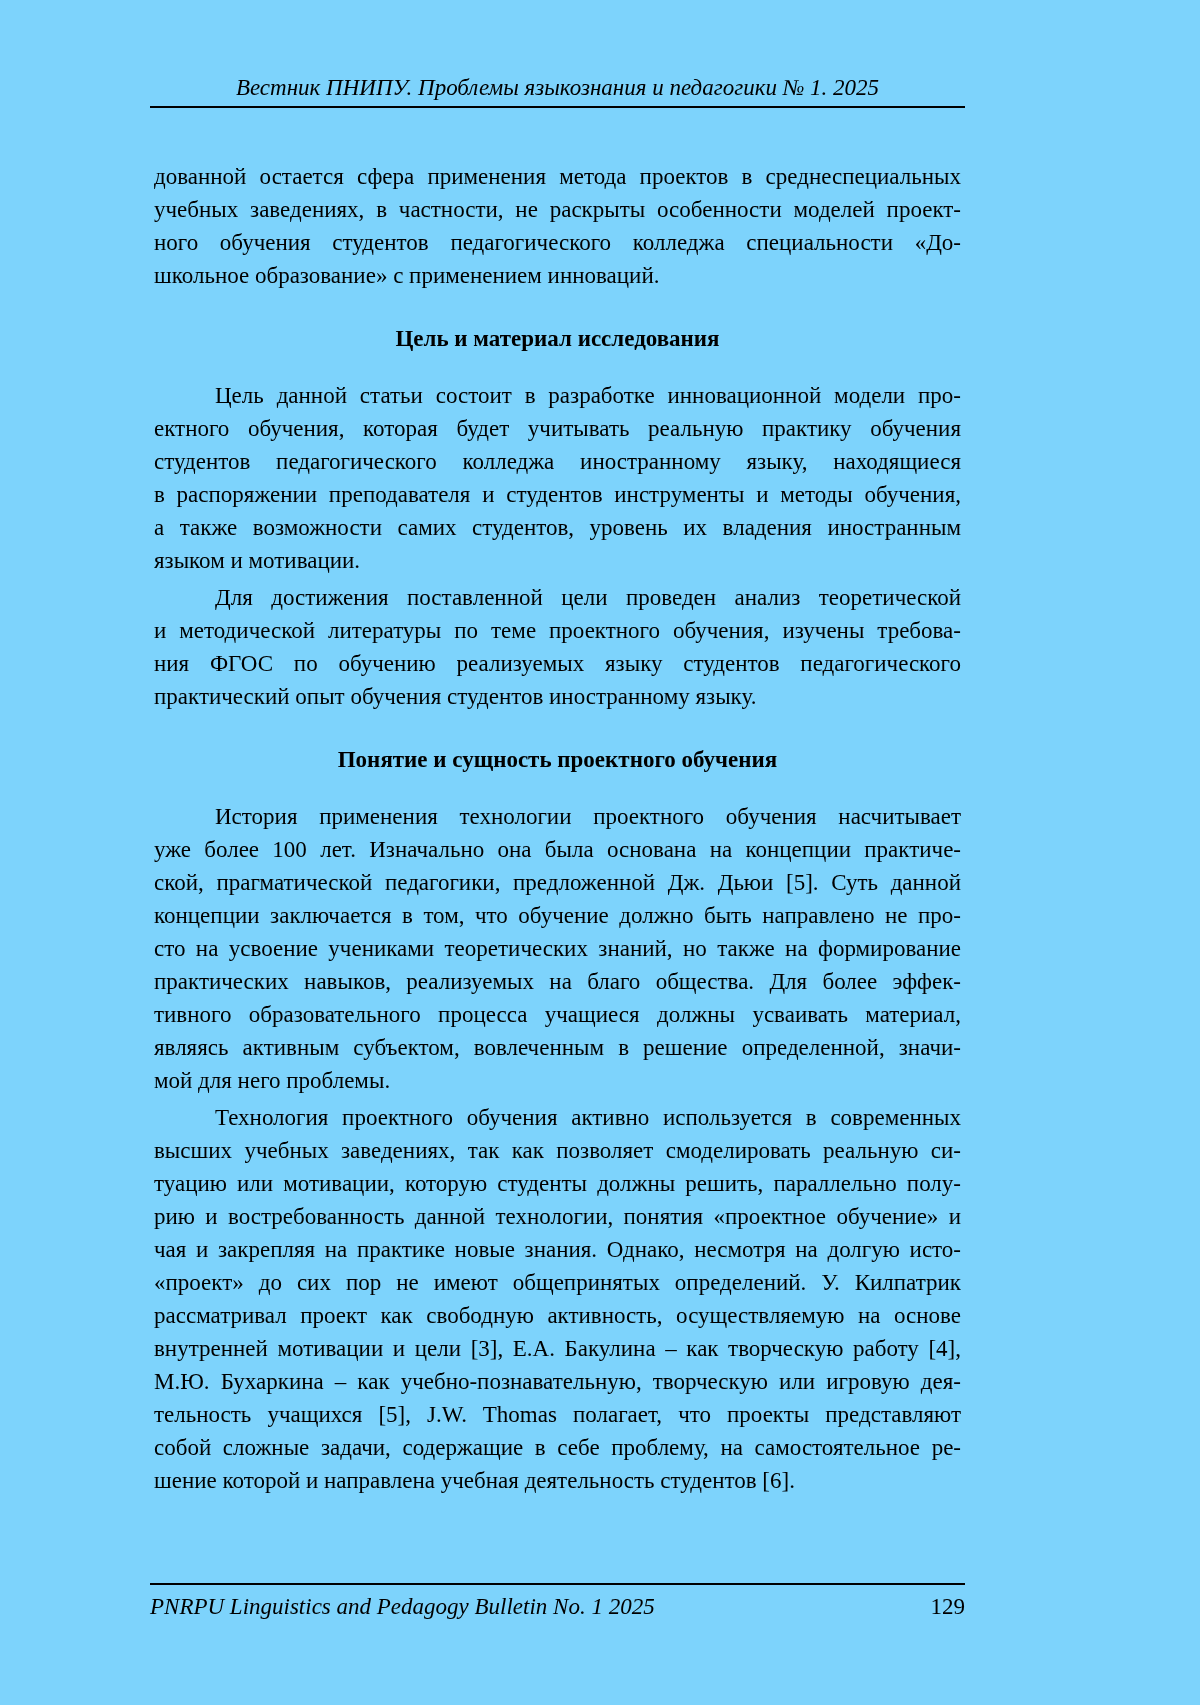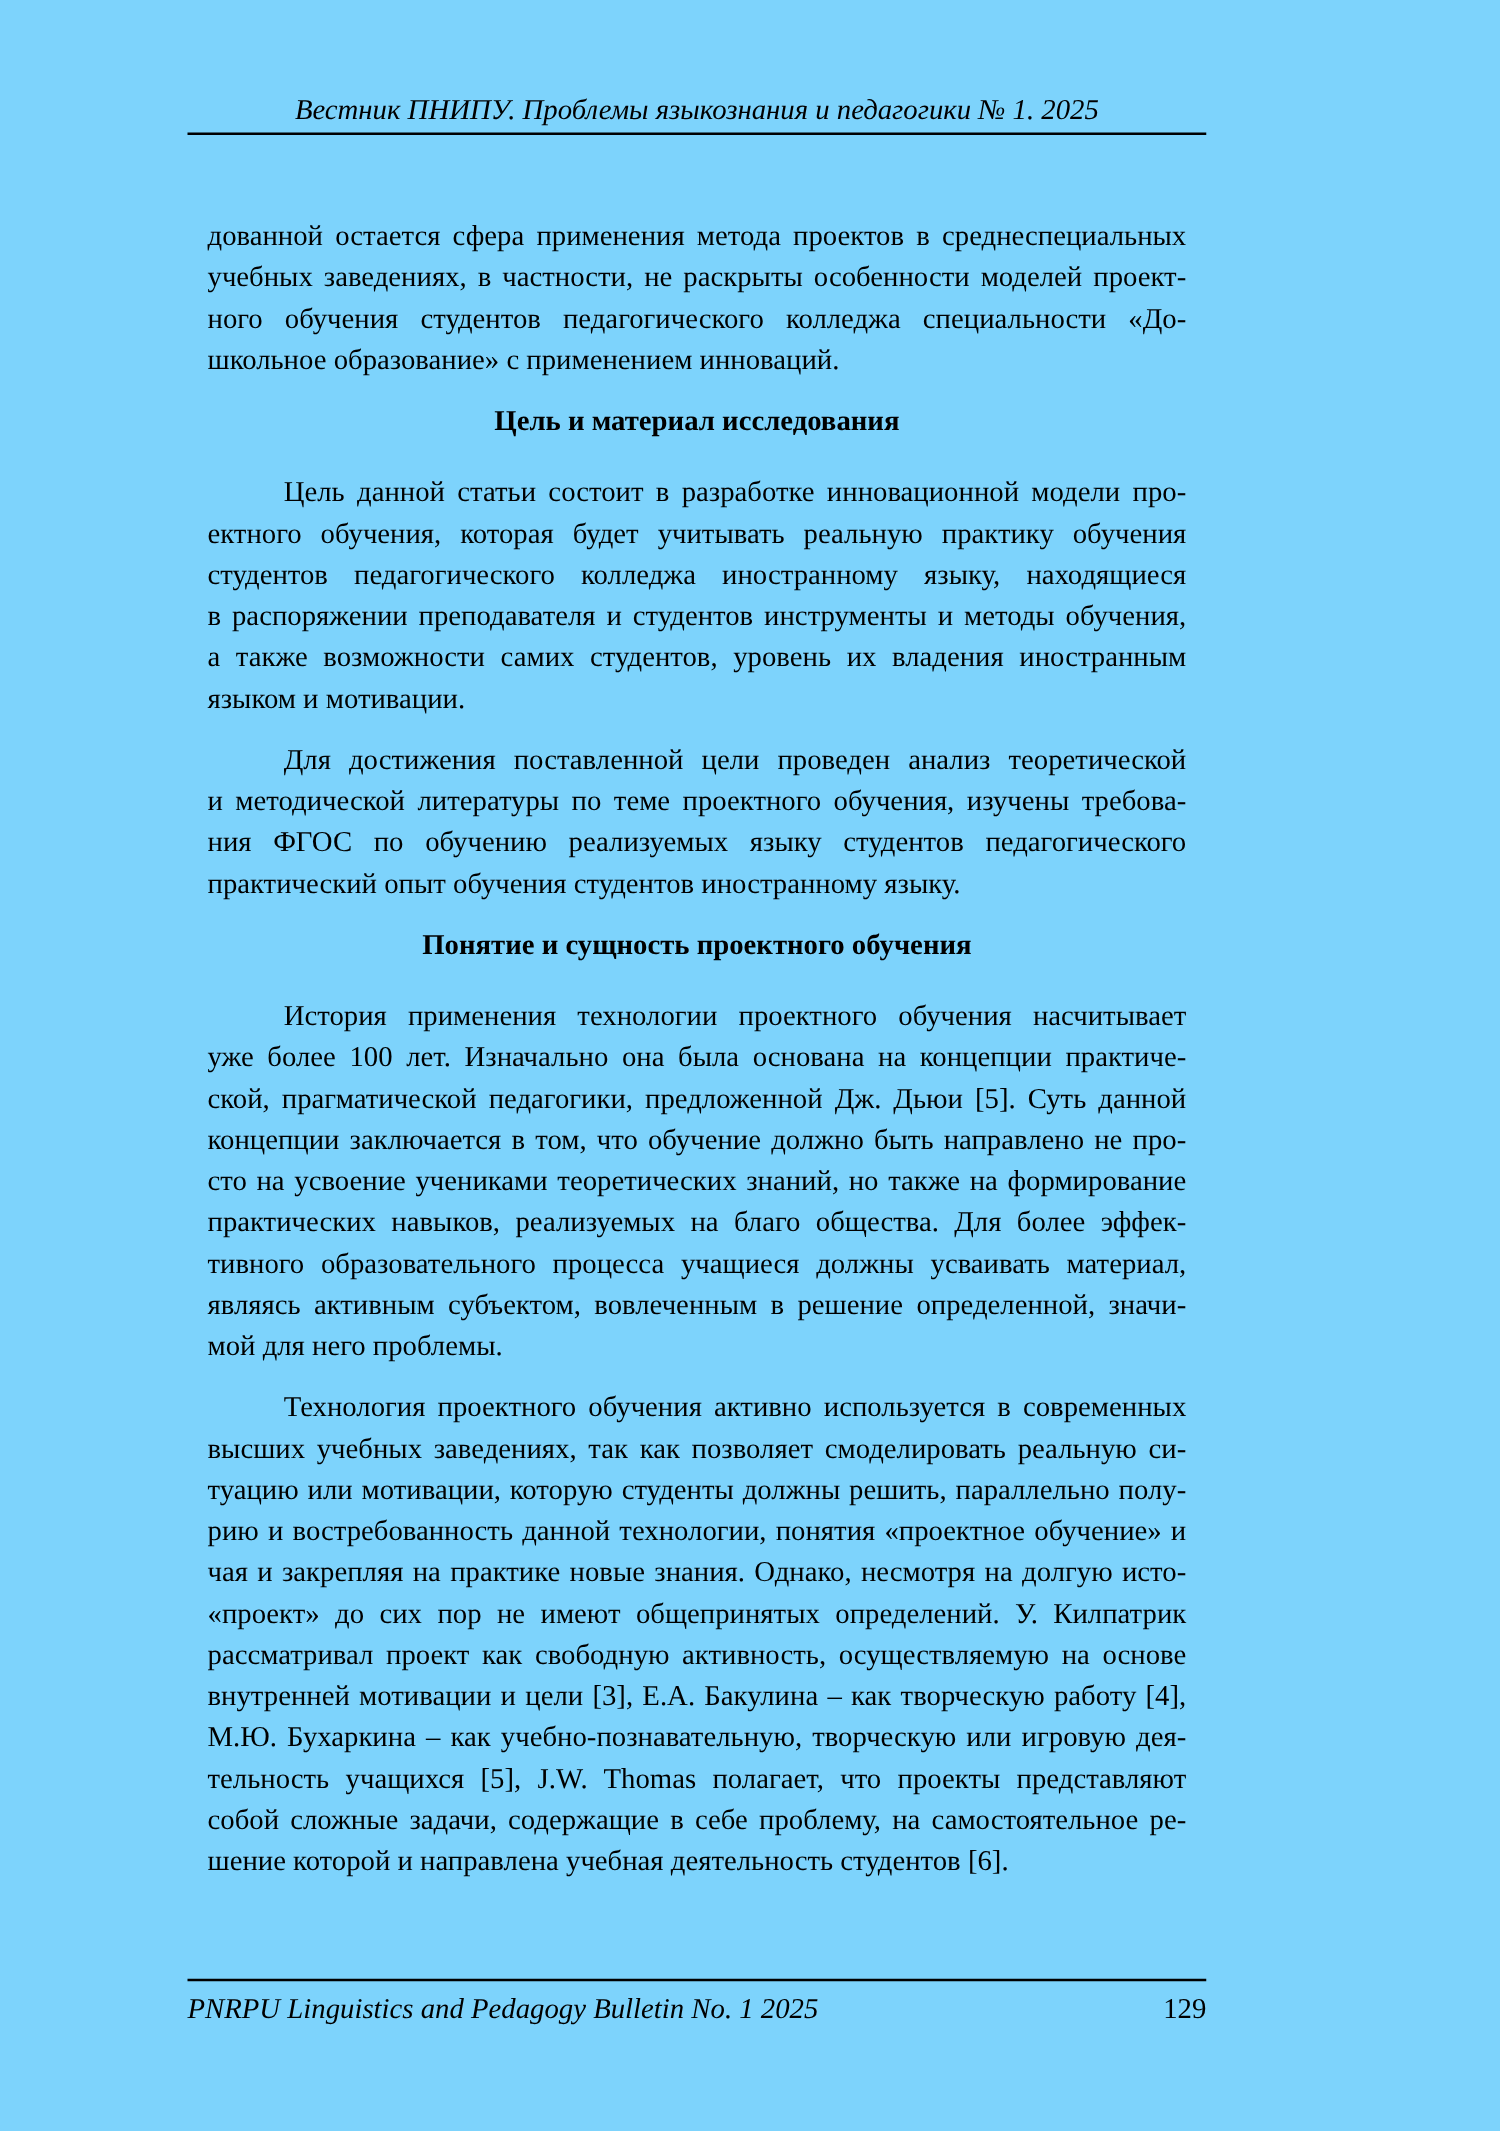--- a/index.html
+++ b/index.html
@@ -41,41 +41,41 @@
     background: #000000;
   }
   
   .page-body {
     position: absolute;
     top: 156px;
     left: 150px;
     width: 815px;
   }
   .paragraph {
-    margin: 16px;
+    margin: 4px;
   }
   .line {
     font-size: 23px;
     line-height: 33px;
     text-align: justify;
     text-align-last: justify;
     white-space: normal;
   }
   .line-last {
     text-align-last: left;
   }
   .line-indent {
     text-indent: 61px;
   }
   .heading {
     font-size: 23px;
     line-height: 33px;
     font-weight: bold;
     text-align: center;
-    margin-top: 16px;
+    margin-top: 30px;
     margin-bottom: 24px;
   }
   
   .footer-rule {
     position: absolute;
     top: 1583px;
     left: 150px;
     width: 815px;
     height: 2px;
     background: #000000;

